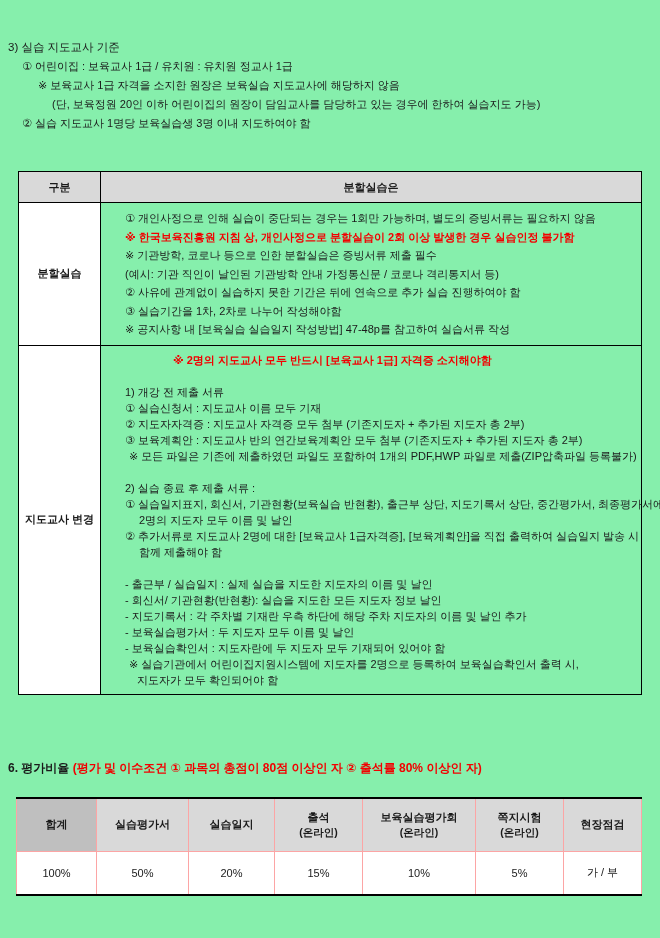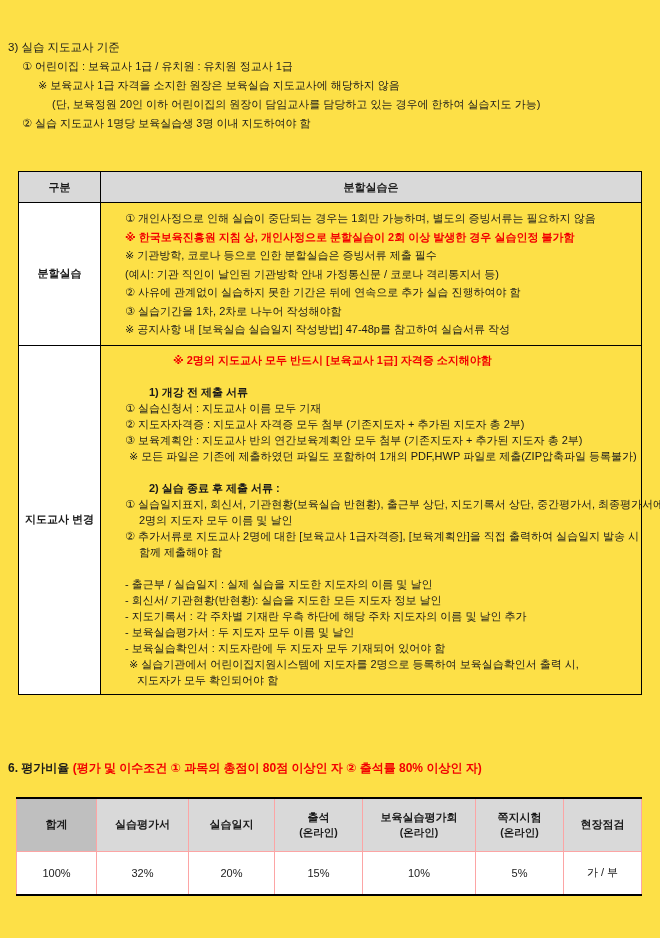--- a/index.html
+++ b/index.html
@@ -2,26 +2,26 @@
 <html style="--red: #f20000; --gray: #d9d9d9; --darkgray: #bfbfbf;"><head>
 <meta charset="utf-8">
 <style>
   html,body{margin:0;padding:0;background:#ffffff;}
   body{
     width:660px;height:938px;overflow:hidden;
     font-family:"Liberation Sans","DejaVu Sans",sans-serif;
     color:#1a1a1a;
     -webkit-font-smoothing:antialiased;
   }
-  .page{position:relative;width:660px;height:938px;background:#fde047;}
+  .page{position:relative;width:660px;height:938px;background:#86efac;}
 
   
   .line{font-size:11px;white-space:nowrap;}
   .red{color:var(--red,#f20000);font-weight:bold;}
-  .bold{font-weight:bold;margin-left:24px;}
+  .bold{font-weight:normal;}
   .blank{visibility:hidden;}
 
   
   .sec3{padding:38px 0 0 8px;}
   .sec3-title{font-size:11.5px;line-height:19px;}
   .sec3 .line{line-height:19px;}
 
   
   .sec5{padding:30px 0 0 8px;}
   .sec-title{font-size:12px;font-weight:bold;line-height:18px;}
@@ -168,21 +168,21 @@
               <div class="sub">(온라인)</div>
             </th>
             <th>
               <div class="lab">현장점검</div>
             </th>
           </tr>
         </thead>
       <tbody>
           <tr id="t2-vals">
             <td>100%</td>
-            <td>32%</td>
+            <td>50%</td>
             <td>20%</td>
             <td>15%</td>
             <td>10%</td>
             <td>5%</td>
             <td>가 / 부</td>
           </tr>
         </tbody>
     </table>
   </section>
 

